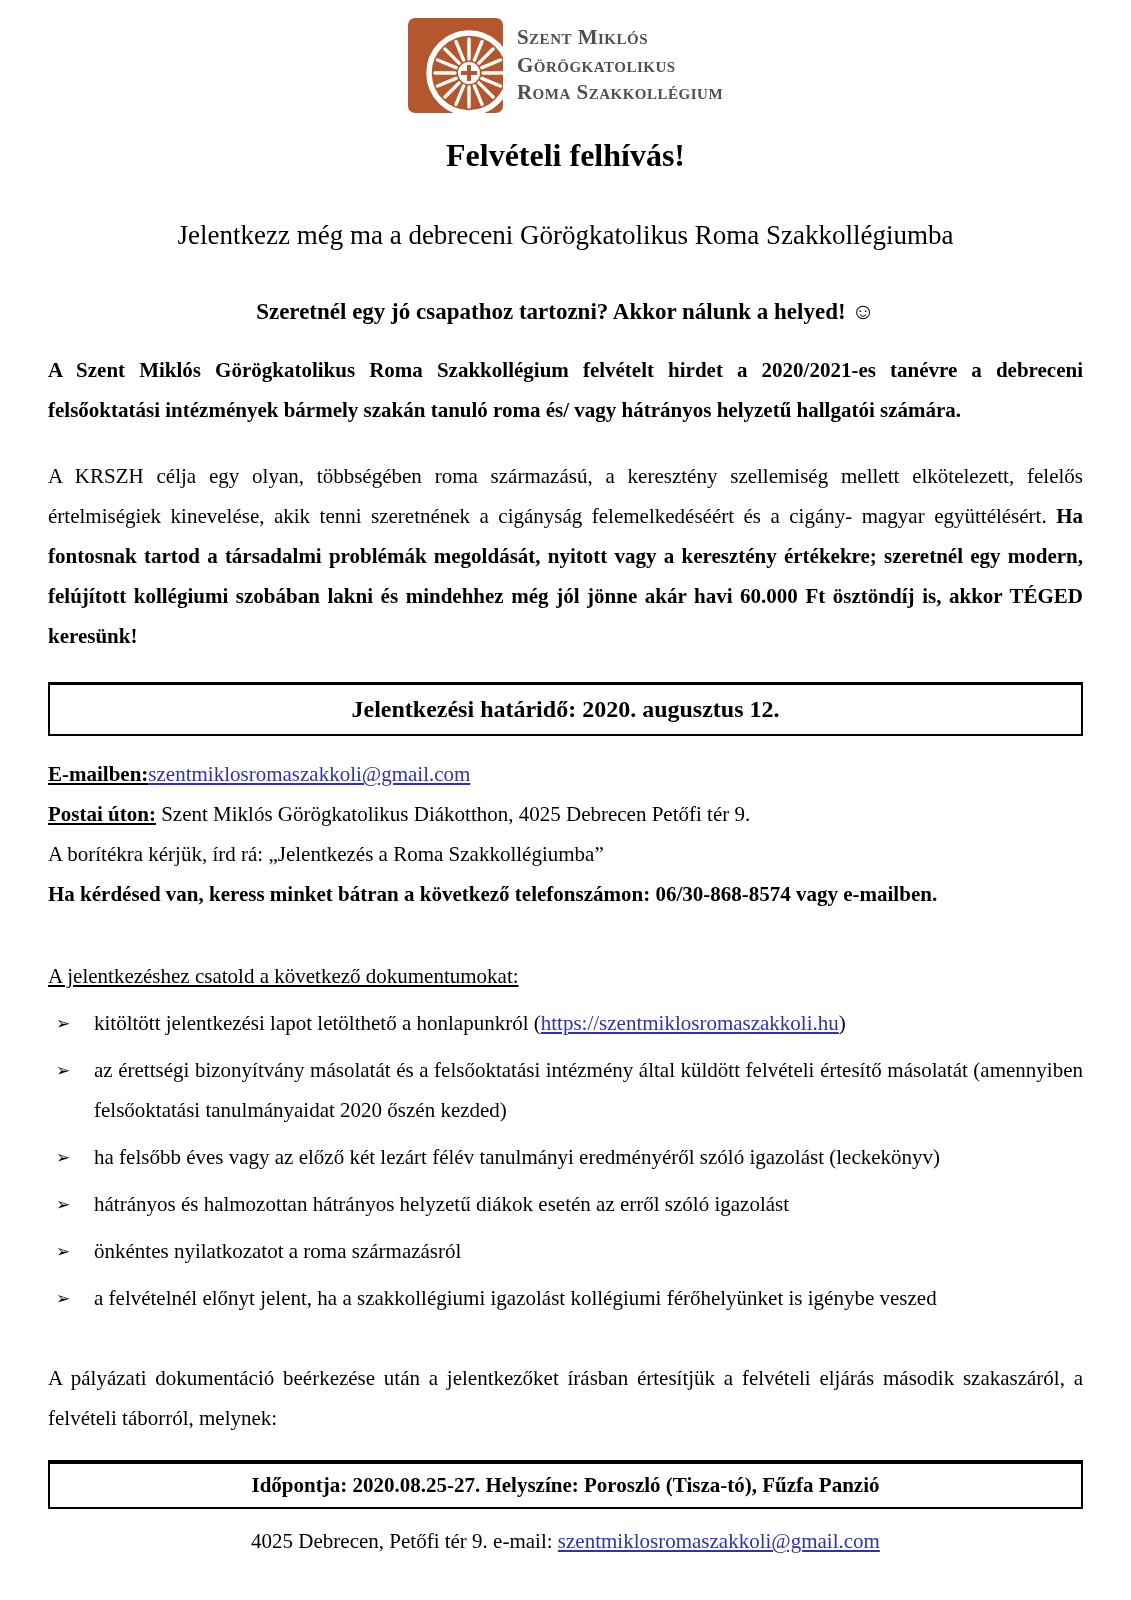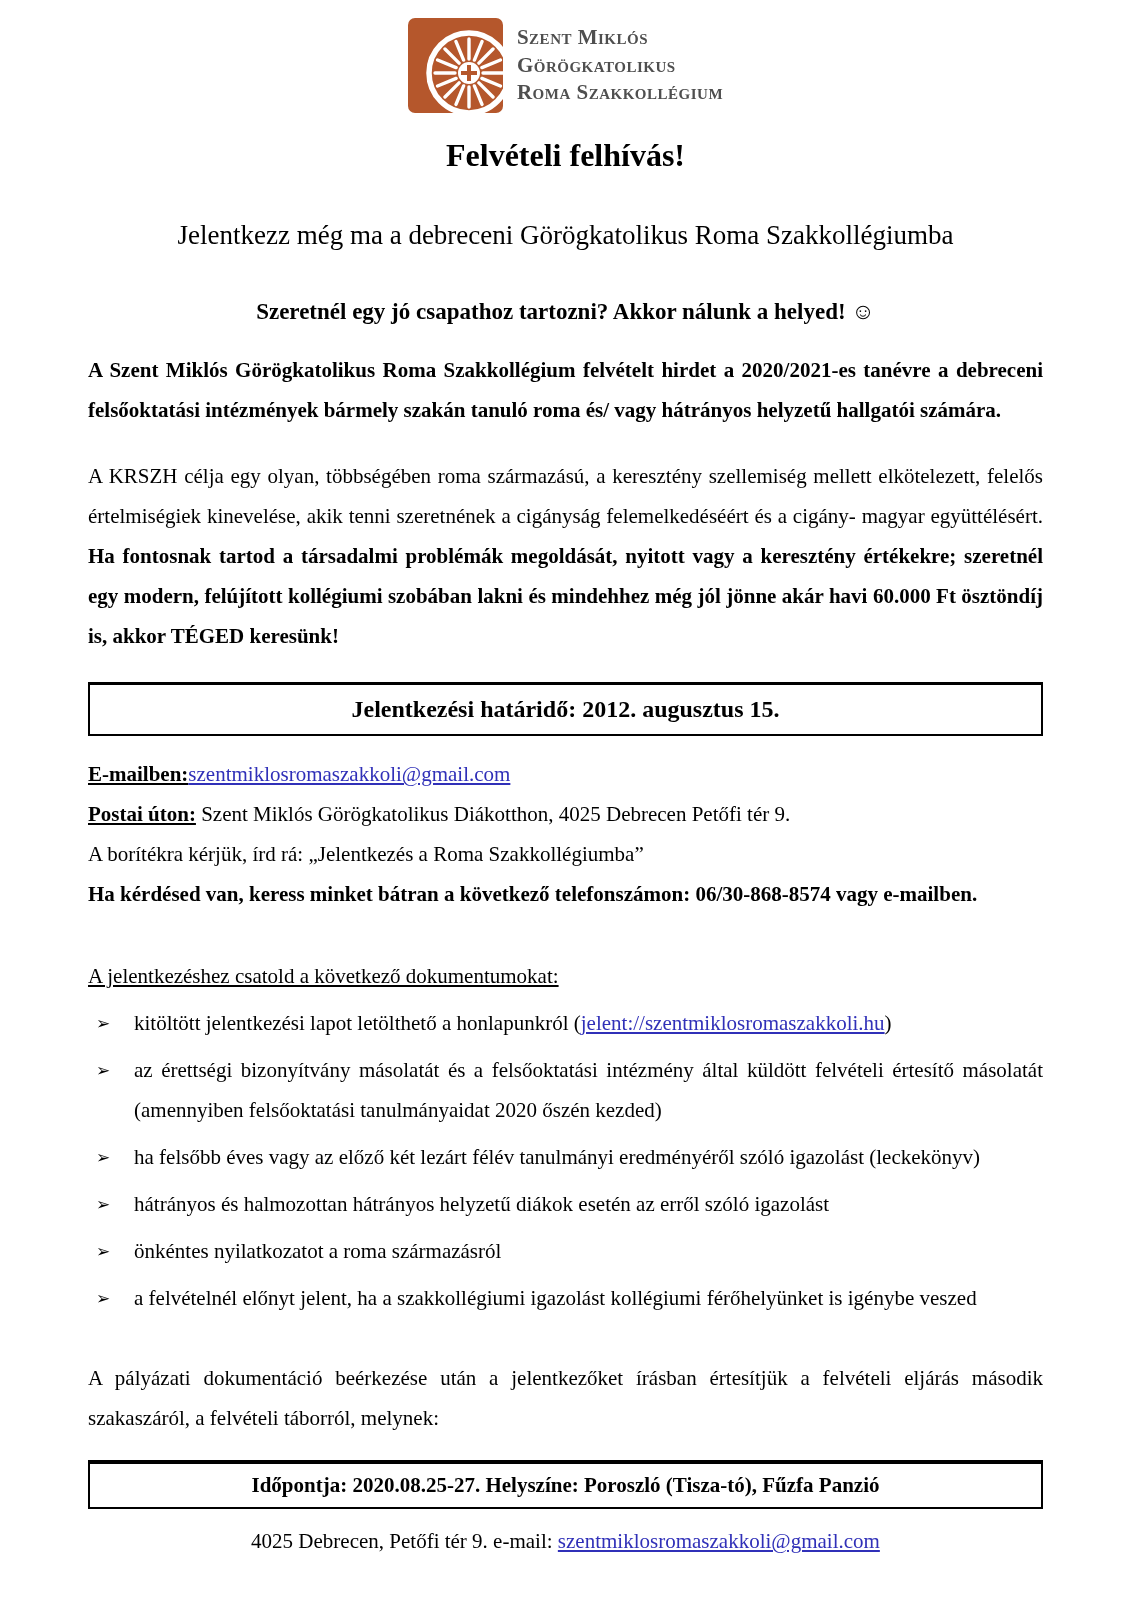--- a/index.html
+++ b/index.html
@@ -5,21 +5,21 @@
   html,body{margin:0;padding:0;background:#fff;}
   .page{
     position:relative;
     width:1131px;height:1600px;
     margin:0 auto;
     background:#ffffff;
     color:#000;
     font-family:"Liberation Serif", serif;
     overflow:hidden;
     box-sizing:border-box;
-    padding:0 88px;
+    padding:0 48px;
   }
   
   .header{display:flex;justify-content:center;align-items:center;gap:14px;padding-top:18px;}
   .logo-svg{display:block;flex:0 0 auto;}
   .logo-text{
     font-variant:small-caps;
     font-weight:600;
     font-size:21px;
     line-height:1.32;
     letter-spacing:0.5px;
@@ -107,32 +107,32 @@
     </div>
   </div>
 
   <div class="title">Felvételi felhívás!</div>
   <div class="subtitle">Jelentkezz még ma a debreceni Görögkatolikus Roma Szakkollégiumba</div>
   <div class="tagline">Szeretnél egy jó csapathoz tartozni? Akkor nálunk a helyed! ☺</div>
 
   <div class="para p1">A Szent Miklós Görögkatolikus Roma Szakkollégium felvételt hirdet a 2020/2021-es tanévre a debreceni felsőoktatási intézmények bármely szakán tanuló roma és/ vagy hátrányos helyzetű hallgatói számára.</div>
   <div class="para p2"><span>A KRSZH célja egy olyan, többségében roma származású, a keresztény szellemiség mellett elkötelezett, felelős értelmiségiek kinevelése, akik tenni szeretnének a cigányság felemelkedéséért és a cigány- magyar együttélésért. </span><span class="bold">Ha fontosnak tartod a társadalmi problémák megoldását, nyitott vagy a keresztény értékekre; szeretnél egy modern, felújított kollégiumi szobában lakni és mindehhez még jól jönne akár havi 60.000 Ft ösztöndíj is, akkor TÉGED keresünk!</span></div>
 
-  <div class="notice-box">Jelentkezési határidő: 2012. augusztus 15.</div>
+  <div class="notice-box">Jelentkezési határidő: 2020. augusztus 12.</div>
 
   <div class="contact">
     <div><span class="lbl">E-mailben:</span><a class="link">szentmiklosromaszakkoli@gmail.com</a></div>
     <div><span class="lbl">Postai úton:</span><span> Szent Miklós Görögkatolikus Diákotthon, 4025 Debrecen Petőfi tér 9.</span></div>
     <div>A borítékra kérjük, írd rá: „Jelentkezés a Roma Szakkollégiumba”</div>
     <div class="bold-line">Ha kérdésed van, keress minket bátran a következő telefonszámon: 06/30-868-8574 vagy e-mailben.</div>
   </div>
 
   <div class="docs-heading">A jelentkezéshez csatold a következő dokumentumokat:</div>
   <ul class="bullets">
-    <li><span class="glyph">➢</span><span>kitöltött jelentkezési lapot letölthető a honlapunkról (</span><a class="link">jelent://szentmiklosromaszakkoli.hu</a><span>)</span></li>
+    <li><span class="glyph">➢</span><span>kitöltött jelentkezési lapot letölthető a honlapunkról (</span><a class="link">https://szentmiklosromaszakkoli.hu</a><span>)</span></li>
     <li><span class="glyph">➢</span><span>az érettségi bizonyítvány másolatát és a felsőoktatási intézmény által küldött felvételi értesítő másolatát (amennyiben felsőoktatási tanulmányaidat 2020 őszén kezded)</span></li>
     <li><span class="glyph">➢</span><span>ha felsőbb éves vagy az előző két lezárt félév tanulmányi eredményéről szóló igazolást (leckekönyv)</span></li>
     <li><span class="glyph">➢</span><span>hátrányos és halmozottan hátrányos helyzetű diákok esetén az erről szóló igazolást</span></li>
     <li><span class="glyph">➢</span><span>önkéntes nyilatkozatot a roma származásról</span></li>
     <li><span class="glyph">➢</span><span>a felvételnél előnyt jelent, ha a szakkollégiumi igazolást kollégiumi férőhelyünket is igénybe veszed</span></li>
   </ul>
 
   <div class="para closing">A pályázati dokumentáció beérkezése után a jelentkezőket írásban értesítjük a felvételi eljárás második szakaszáról, a felvételi táborról, melynek:</div>
 
   <div class="camp-box">Időpontja: 2020.08.25-27. Helyszíne: Poroszló (Tisza-tó), Fűzfa Panzió</div>

